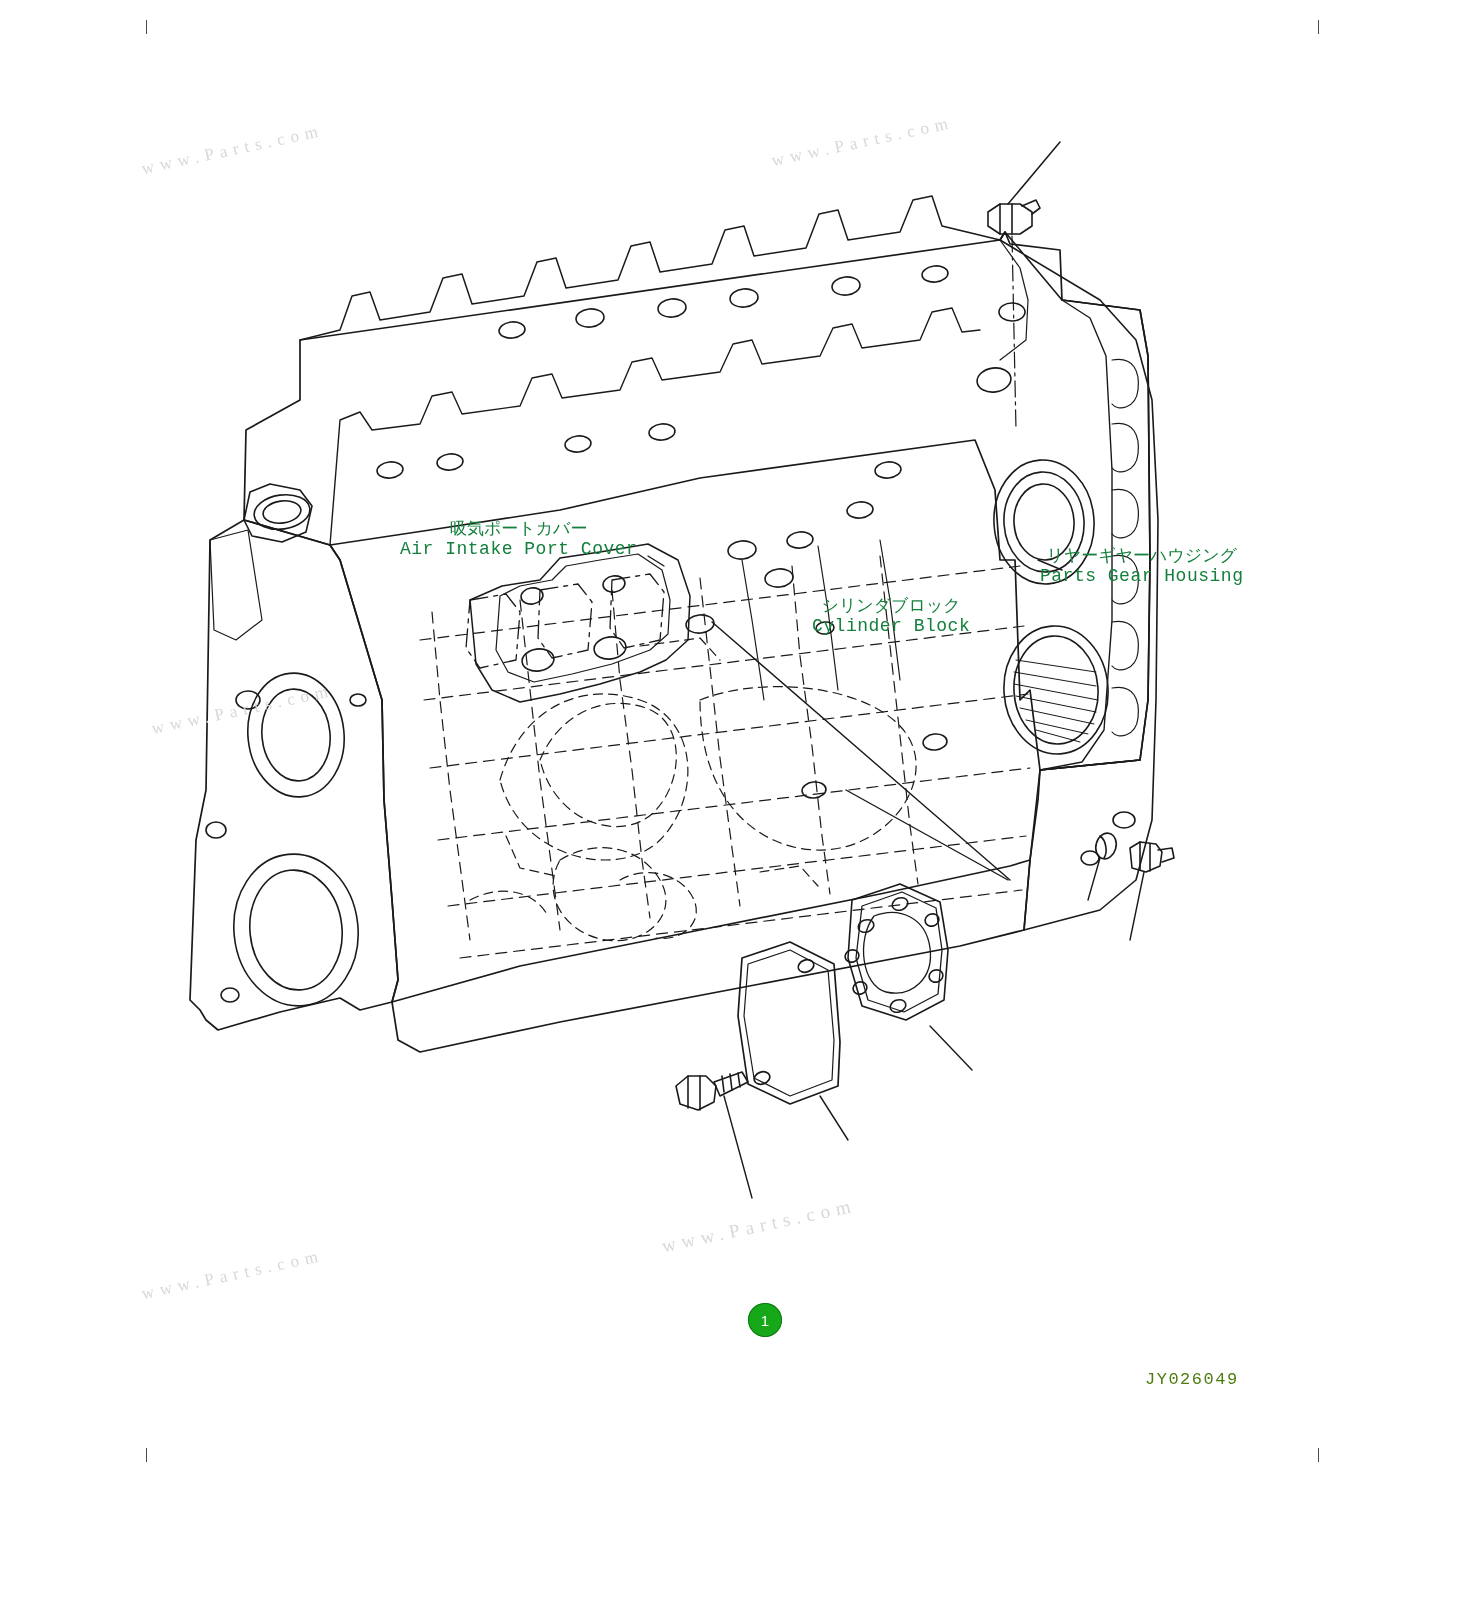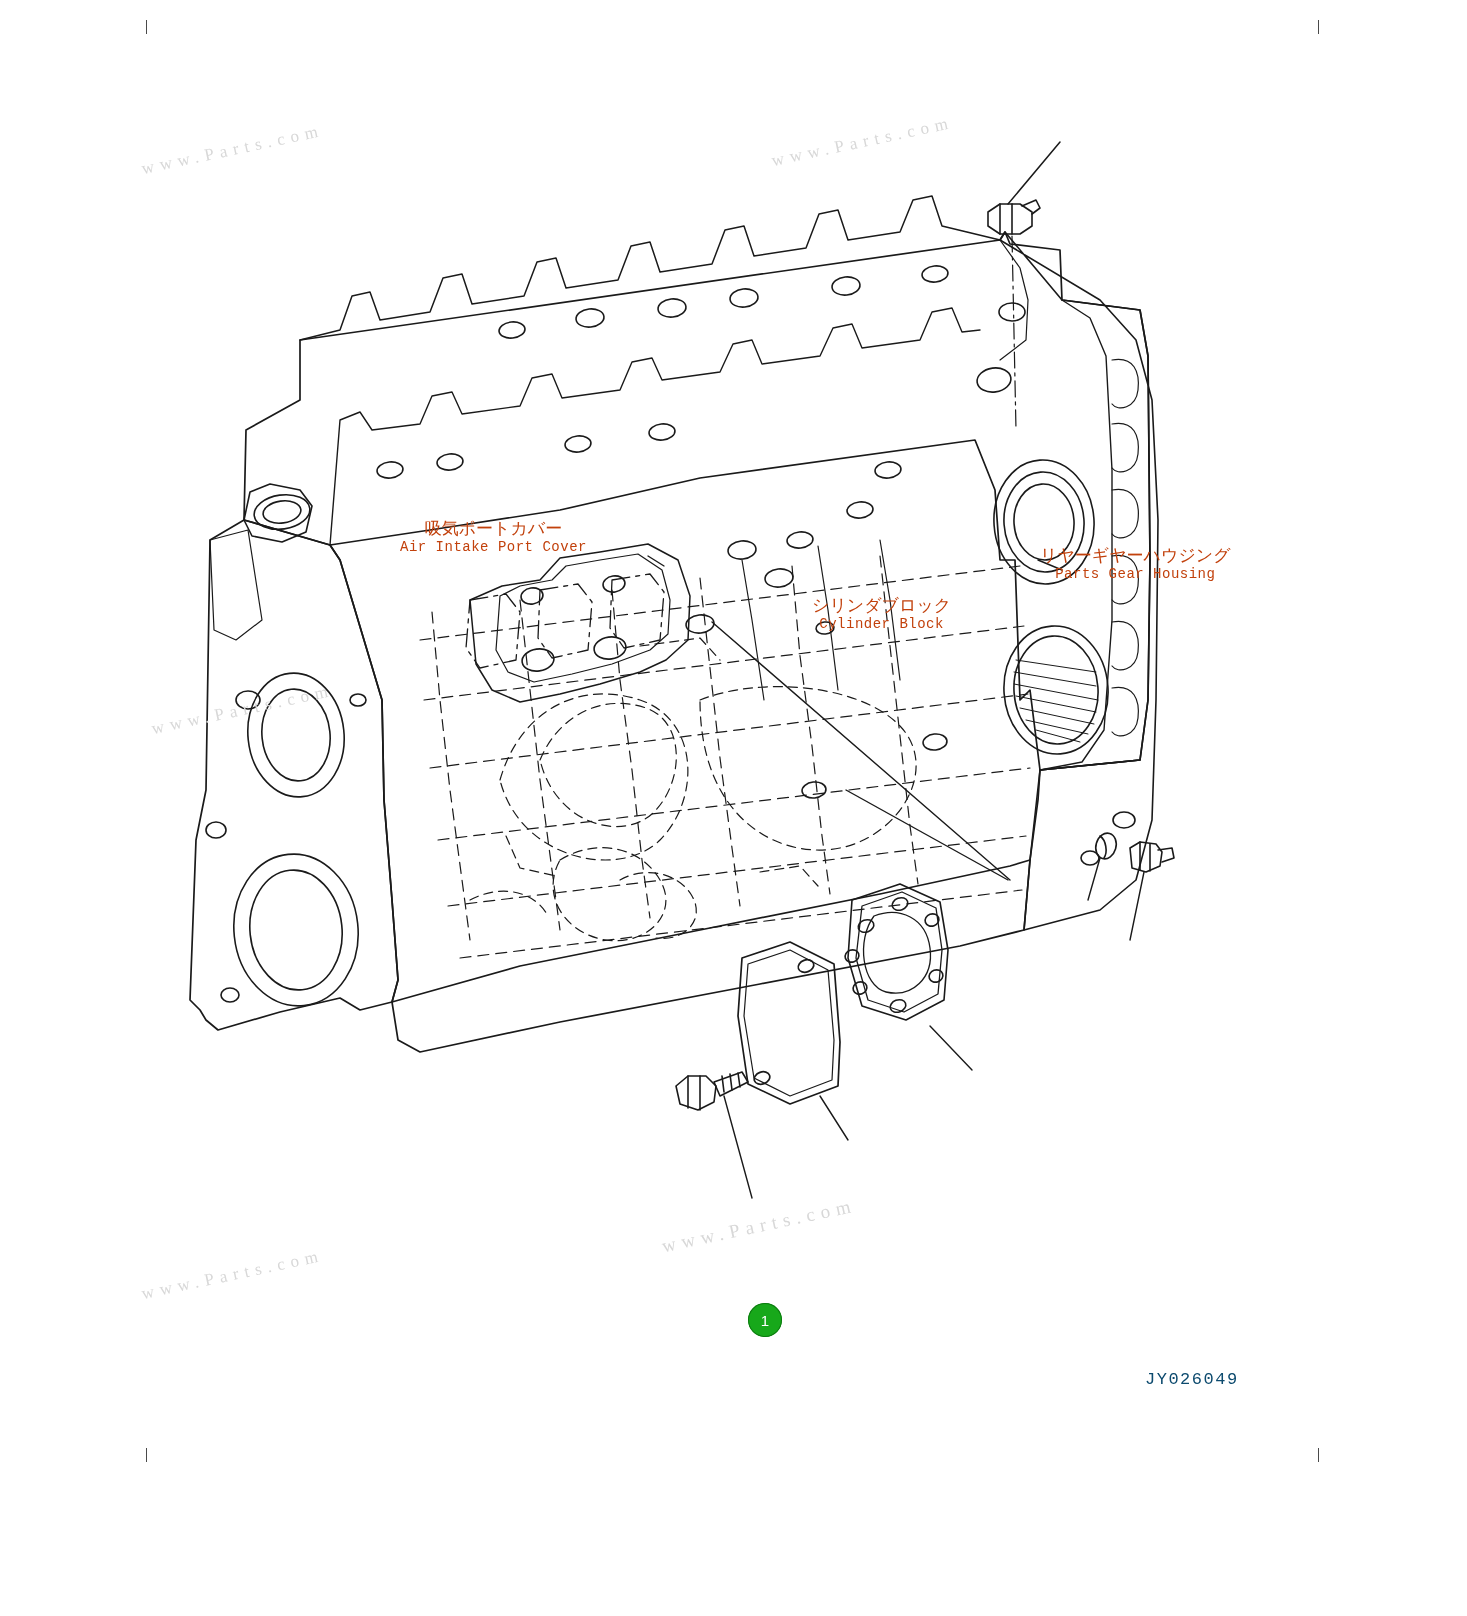--- a/index.html
+++ b/index.html
@@ -21,35 +21,35 @@
     height: 1616px;
   }
   svg.layer {
     position: absolute;
     left: 0; top: 0;
     width: 1467px;
     height: 1616px;
   }
   .label {
     position: absolute;
-    color: #c2410c;
+    color: #15803d;
     font-family: "Liberation Mono", monospace;
     white-space: nowrap;
     line-height: 1.22;
     letter-spacing: 0.5px;
   }
   .label .jp {
     display: block;
     font-family: "DejaVu Sans", sans-serif;
     font-size: 17px;
     letter-spacing: 0px;
   }
   .label .en {
     display: block;
-    font-size: 14px;
+    font-size: 18px;
     font-weight: 400;
   }
   .label.center { text-align: center; }
   .callout-badge {
     position: absolute;
     width: 34px;
     height: 34px;
     border-radius: 50%;
     background: #17a81a;
     color: #ffffff;
@@ -58,21 +58,21 @@
     display: flex;
     align-items: center;
     justify-content: center;
     box-shadow: inset 0 0 0 1px #0d7a10;
   }
   .drawing-no {
     position: absolute;
     font-family: "Liberation Mono", monospace;
     font-size: 17px;
     letter-spacing: 1.5px;
-    color: #0c4a6e;
+    color: #4d7c0f;
   }
   .watermark {
     position: absolute;
     color: #d8d8d8;
     font-family: "Liberation Serif", serif;
     font-size: 17px;
     letter-spacing: 6px;
     white-space: nowrap;
     user-select: none;
   }

